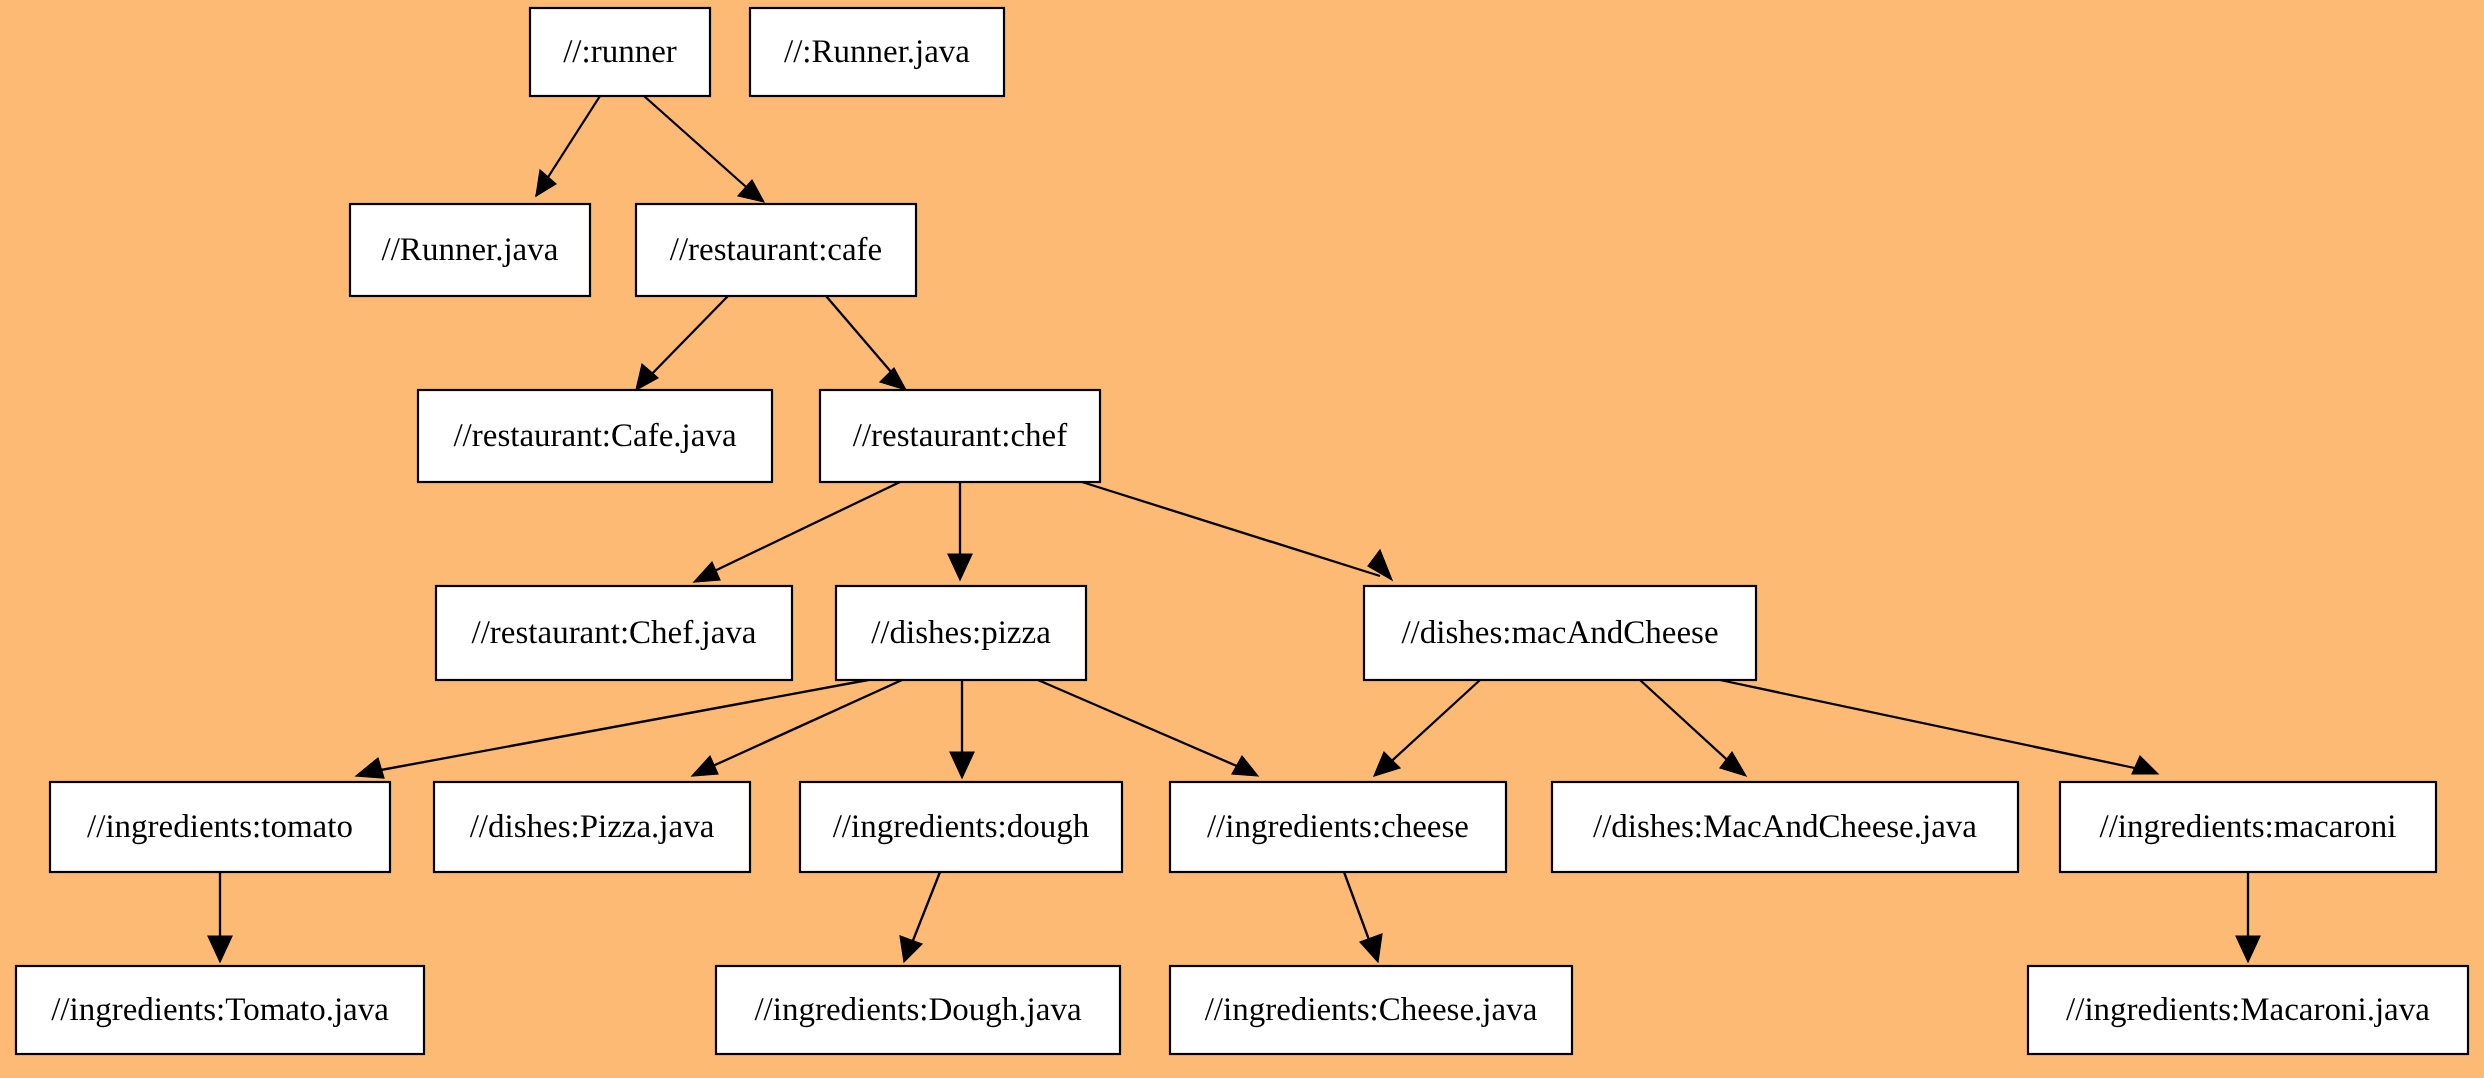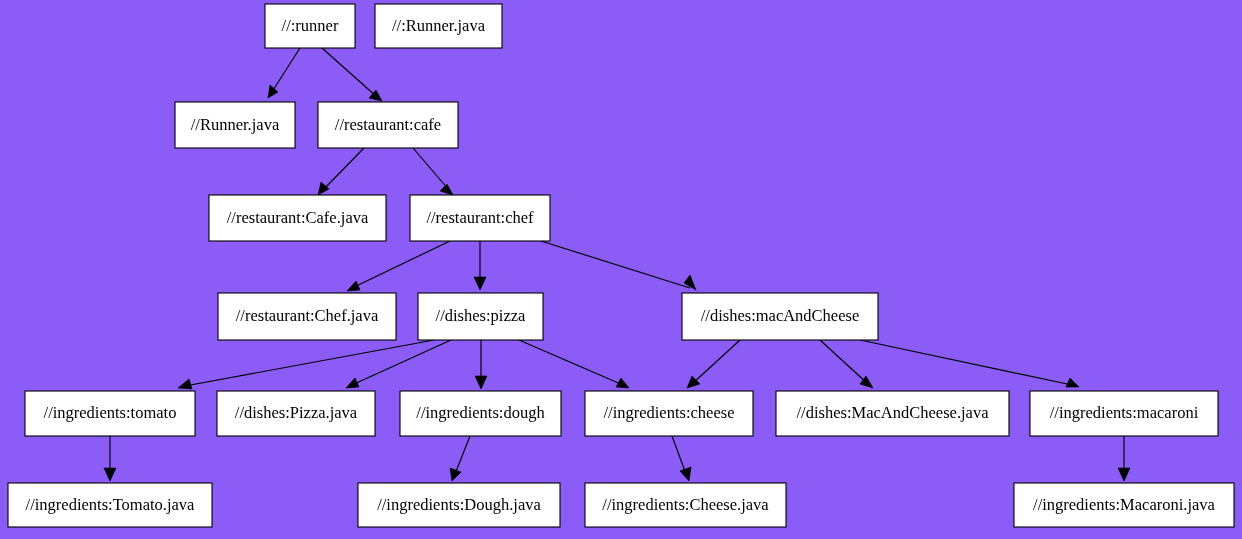--- a/index.html
+++ b/index.html
@@ -4,21 +4,21 @@
 <style>
   html, body {
     margin: 0;
     padding: 0;
     background: #ffffff;
   }
   #graph-root {
     position: relative;
     width: 1242px;
     height: 539px;
-    background: #8b5cf6;
+    background: #fdba74;
     font-family: "Liberation Serif", "DejaVu Serif", serif;
     overflow: hidden;
   }
   svg#graph-canvas {
     display: block;
     width: 1242px;
     height: 539px;
   }
   .node-box {
     fill: #ffffff;

